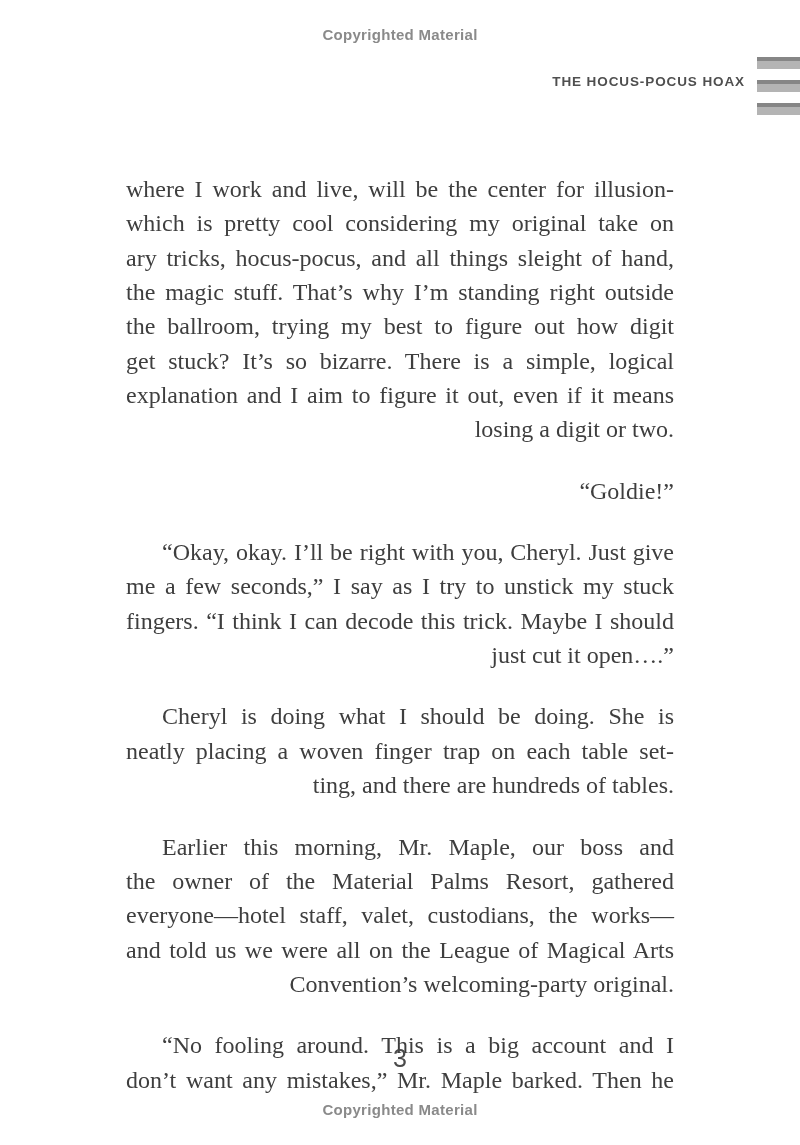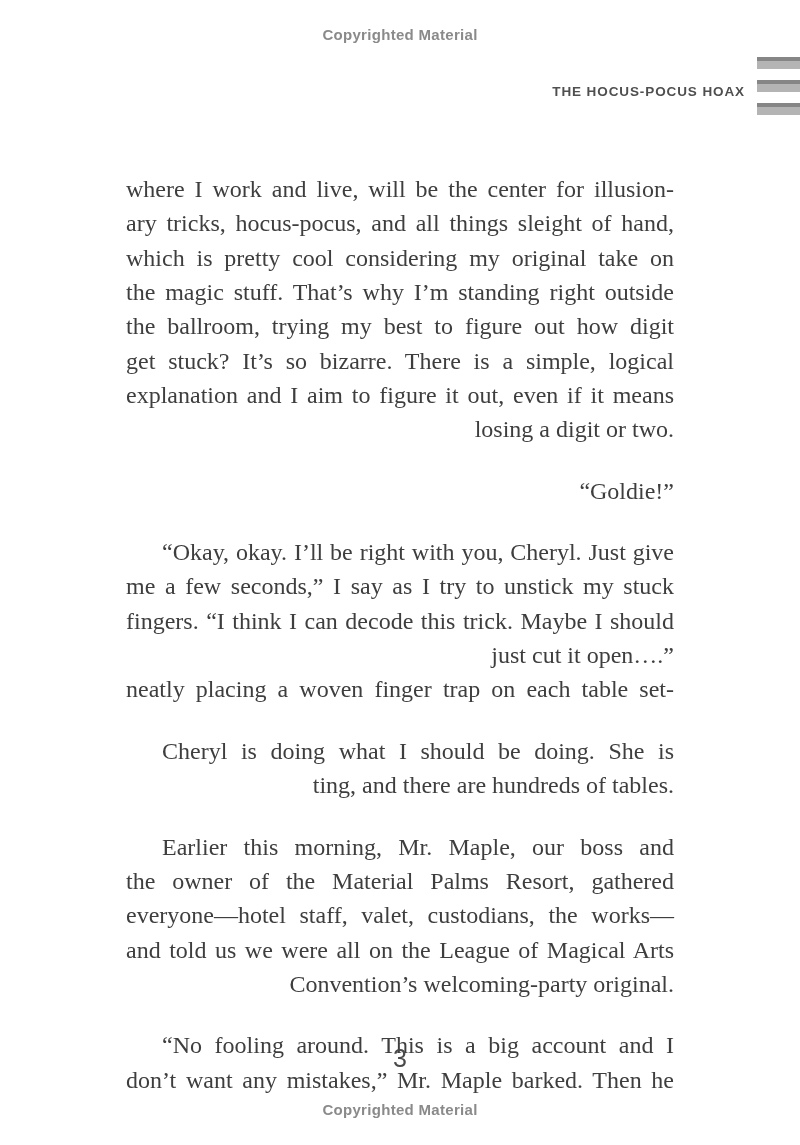--- a/index.html
+++ b/index.html
@@ -23,21 +23,21 @@
     font-size: 15px;
     font-weight: bold;
     letter-spacing: 0.3px;
     color: #8a8a8a;
   }
   .notice-top { top: 26px; }
   .notice-bottom { top: 1101px; }
 
   .running-head {
     position: absolute;
-    top: 84px;
+    top: 74px;
     right: 55px;
     font-size: 13.5px;
     font-weight: bold;
     letter-spacing: 0.9px;
     color: #4f4f4f;
     white-space: nowrap;
   }
   .bars {
     position: absolute;
     top: 57px;
@@ -96,34 +96,34 @@
   <div class="running-head" style="color: rgb(79, 79, 79);">THE HOCUS-POCUS HOAX</div>
 
   <div class="bars">
     <div class="bar" style="background: linear-gradient(rgb(134, 134, 134) 0px, rgb(134, 134, 134) 4px, rgb(180, 180, 180) 4px, rgb(180, 180, 180) 12px);"></div>
     <div class="bar" style="background: linear-gradient(rgb(134, 134, 134) 0px, rgb(134, 134, 134) 4px, rgb(180, 180, 180) 4px, rgb(180, 180, 180) 12px);"></div>
     <div class="bar" style="background: linear-gradient(rgb(134, 134, 134) 0px, rgb(134, 134, 134) 4px, rgb(180, 180, 180) 4px, rgb(180, 180, 180) 12px);"></div>
   </div>
 
   <div class="body-text" id="body-lines" style="color: rgb(62, 62, 62);">
       <div class="line j">where I work and live, will be the center for illusion-</div>
+      <div class="line j">which is pretty cool considering my original take on</div>
       <div class="line j">ary tricks, hocus-pocus, and all things sleight of hand,</div>
-      <div class="line j">which is pretty cool considering my original take on</div>
       <div class="line j">the magic stuff. That’s why I’m standing right outside</div>
       <div class="line j">the ballroom, trying my best to figure out how digit</div>
       <div class="line j">get stuck? It’s so bizarre. There is a simple, logical</div>
       <div class="line j">explanation and I aim to figure it out, even if it means</div>
       <div class="line">losing a digit or two.</div>
       <div class="line in">“Goldie!”</div>
       <div class="line j in">“Okay, okay. I’ll be right with you, Cheryl. Just give</div>
       <div class="line j">me a few seconds,” I say as I try to unstick my stuck</div>
       <div class="line j">fingers. “I think I can decode this trick. Maybe I should</div>
       <div class="line">just cut it open….”</div>
+      <div class="line j in">Cheryl is doing what I should be doing. She is</div>
       <div class="line j">neatly placing a woven finger trap on each table set-</div>
-      <div class="line j in">Cheryl is doing what I should be doing. She is</div>
       <div class="line">ting, and there are hundreds of tables.</div>
       <div class="line j in">Earlier this morning, Mr. Maple, our boss and</div>
       <div class="line j">the owner of the Material Palms Resort, gathered</div>
       <div class="line j">everyone—hotel staff, valet, custodians, the works—</div>
       <div class="line j">and told us we were all on the League of Magical Arts</div>
       <div class="line">Convention’s welcoming-party original.</div>
       <div class="line j in">“No fooling around. This is a big account and I</div>
       <div class="line j">don’t want any mistakes,” Mr. Maple barked. Then he</div>
     </div>
 

